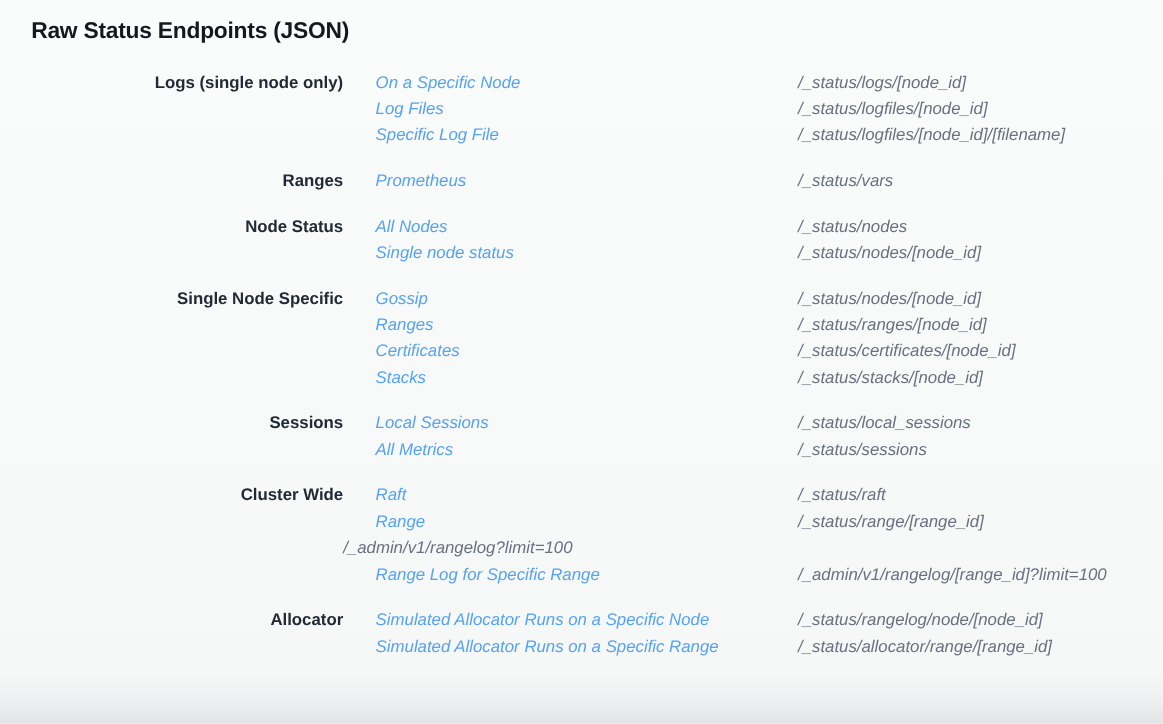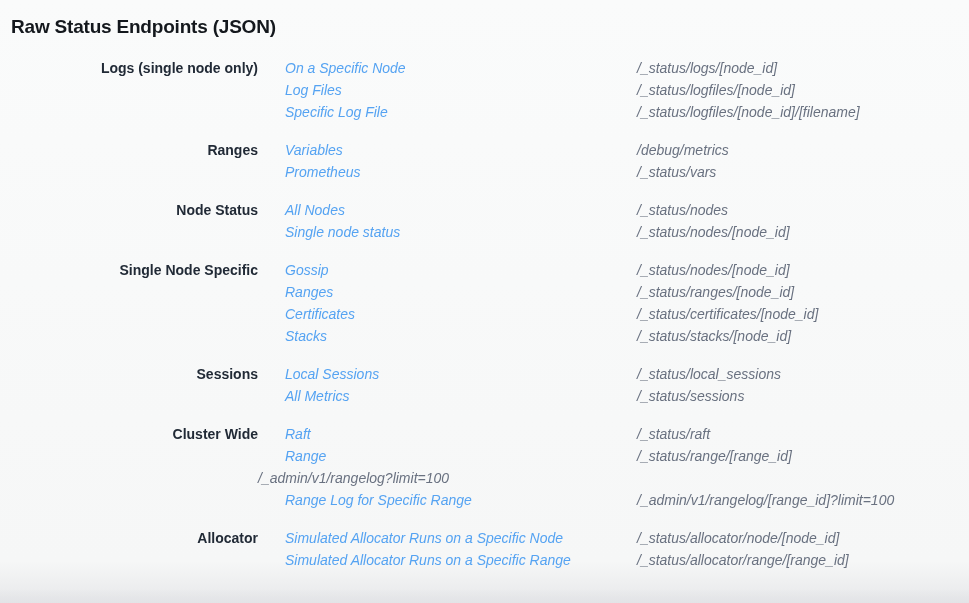--- a/index.html
+++ b/index.html
@@ -13,33 +13,34 @@
     width: 969px;
     height: 603px;
     overflow: hidden;
   }
   body {
     font-family: "Liberation Sans", sans-serif;
     background: linear-gradient(180deg, #fafbfb 0%, #f6f7f7 93%, #e7e8ea 100%);
     position: relative;
   }
   .page-title {
-    padding: 14px 0 0 11px;
+    padding: 14px 0 0 26px;
     font-size: 19px;
     font-weight: 600;
     letter-spacing: -0.2px;
     color: var(--title-text);
     line-height: 26px;
   }
   .groups {
     margin-top: 17px;
   }
   .group {
     display: flex;
     margin-bottom: 16px;
+    padding-left: 28px;
   }
   .category {
     flex: 0 0 258px;
     width: 258px;
     text-align: right;
     font-size: 14px;
     font-weight: 600;
     color: var(--category-text);
     line-height: 22px;
   }
@@ -99,24 +100,20 @@
   <div class="entry">
     <a class="entry-link">Specific Log File</a>
     <span class="entry-path">/_status/logfiles/[node_id]/[filename]</span>
   </div>
 </div>
   </div>
 
   <div class="group">
     <div class="category">Ranges</div>
     <div class="entries">
-  <div class="entry">
-    <a class="entry-link">Variables</a>
-    <span class="entry-path">/debug/metrics</span>
-  </div>
 
   <div class="entry">
     <a class="entry-link">Prometheus</a>
     <span class="entry-path">/_status/vars</span>
   </div>
 </div>
   </div>
 
   <div class="group">
     <div class="category">Node Status</div>
@@ -195,21 +192,21 @@
     <span class="entry-path">/_admin/v1/rangelog/[range_id]?limit=100</span>
   </div>
 </div>
   </div>
 
   <div class="group">
     <div class="category">Allocator</div>
     <div class="entries">
   <div class="entry">
     <a class="entry-link">Simulated Allocator Runs on a Specific Node</a>
-    <span class="entry-path">/_status/allocator/node/[node_id]</span>
+    <span class="entry-path">/_status/rangelog/node/[node_id]</span>
   </div>
 
   <div class="entry">
     <a class="entry-link">Simulated Allocator Runs on a Specific Range</a>
     <span class="entry-path">/_status/allocator/range/[range_id]</span>
   </div>
 </div>
   </div>
 </div>
 

